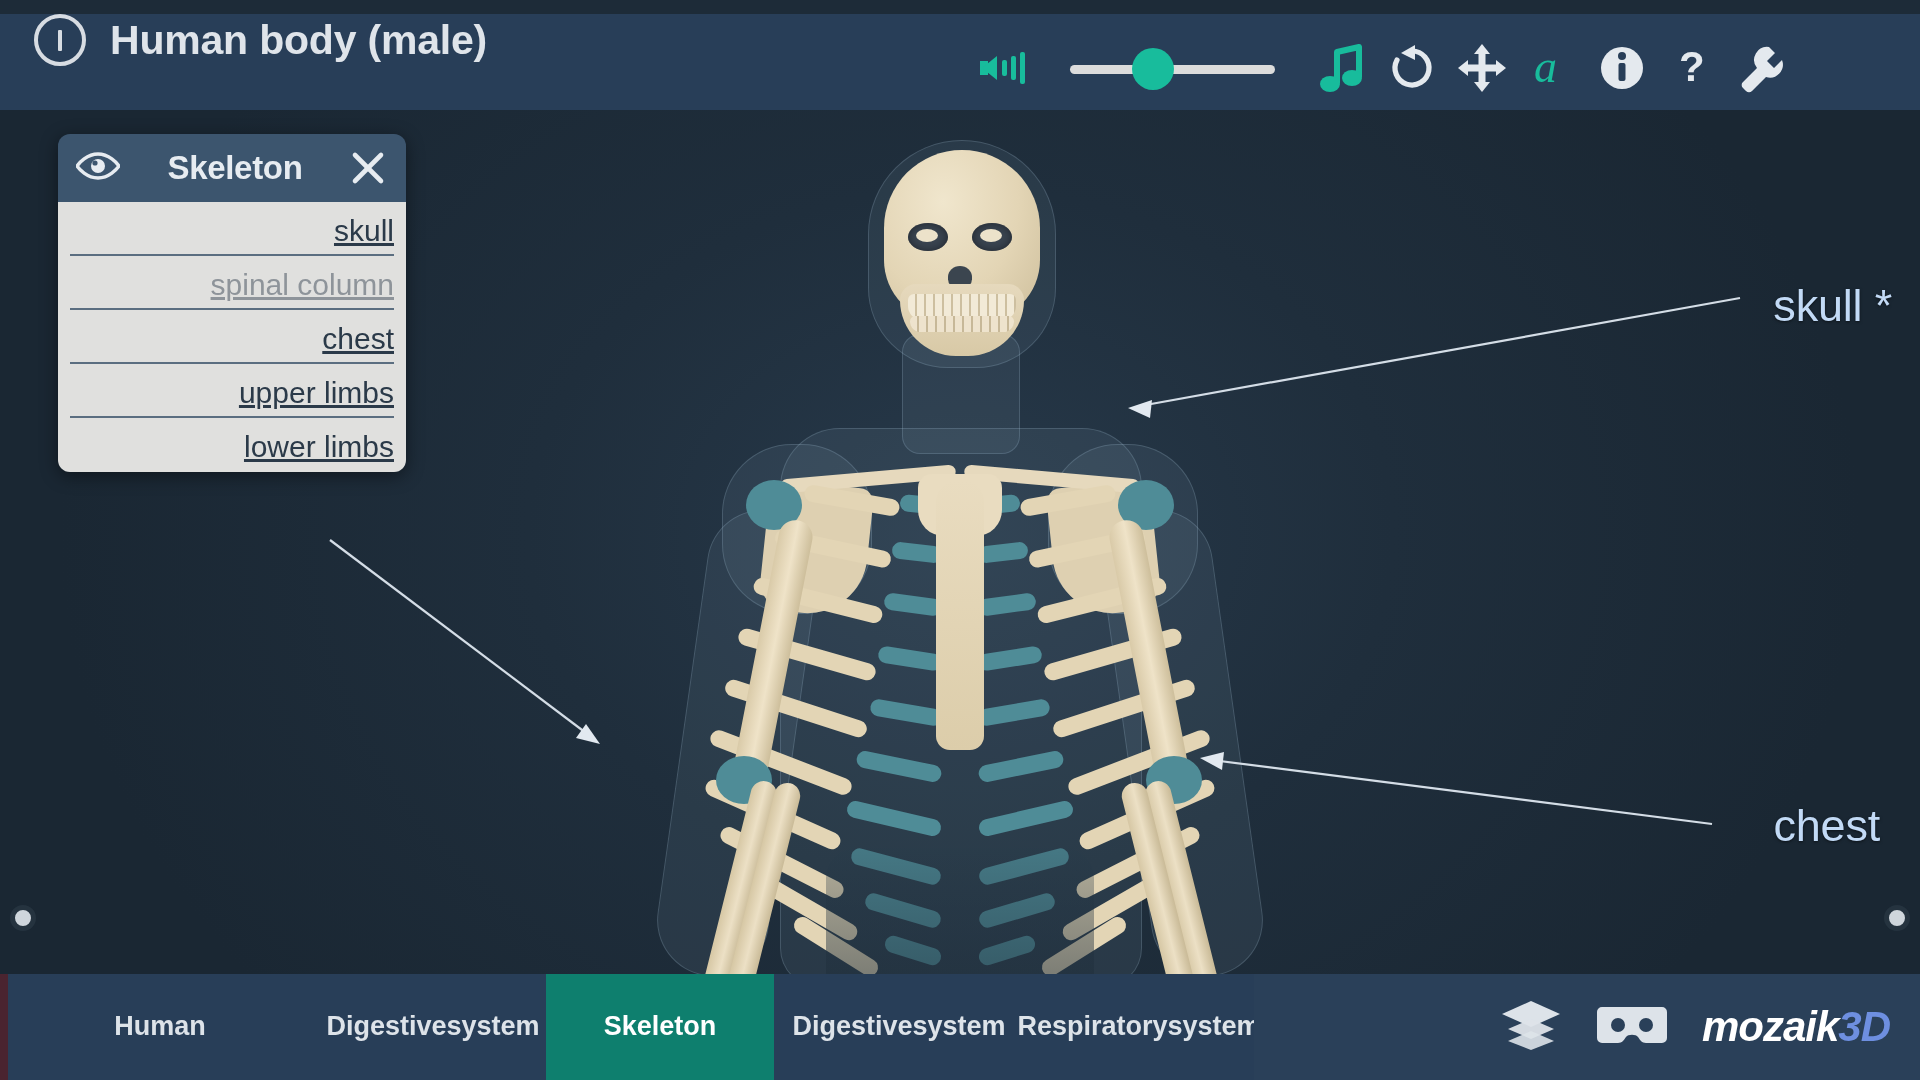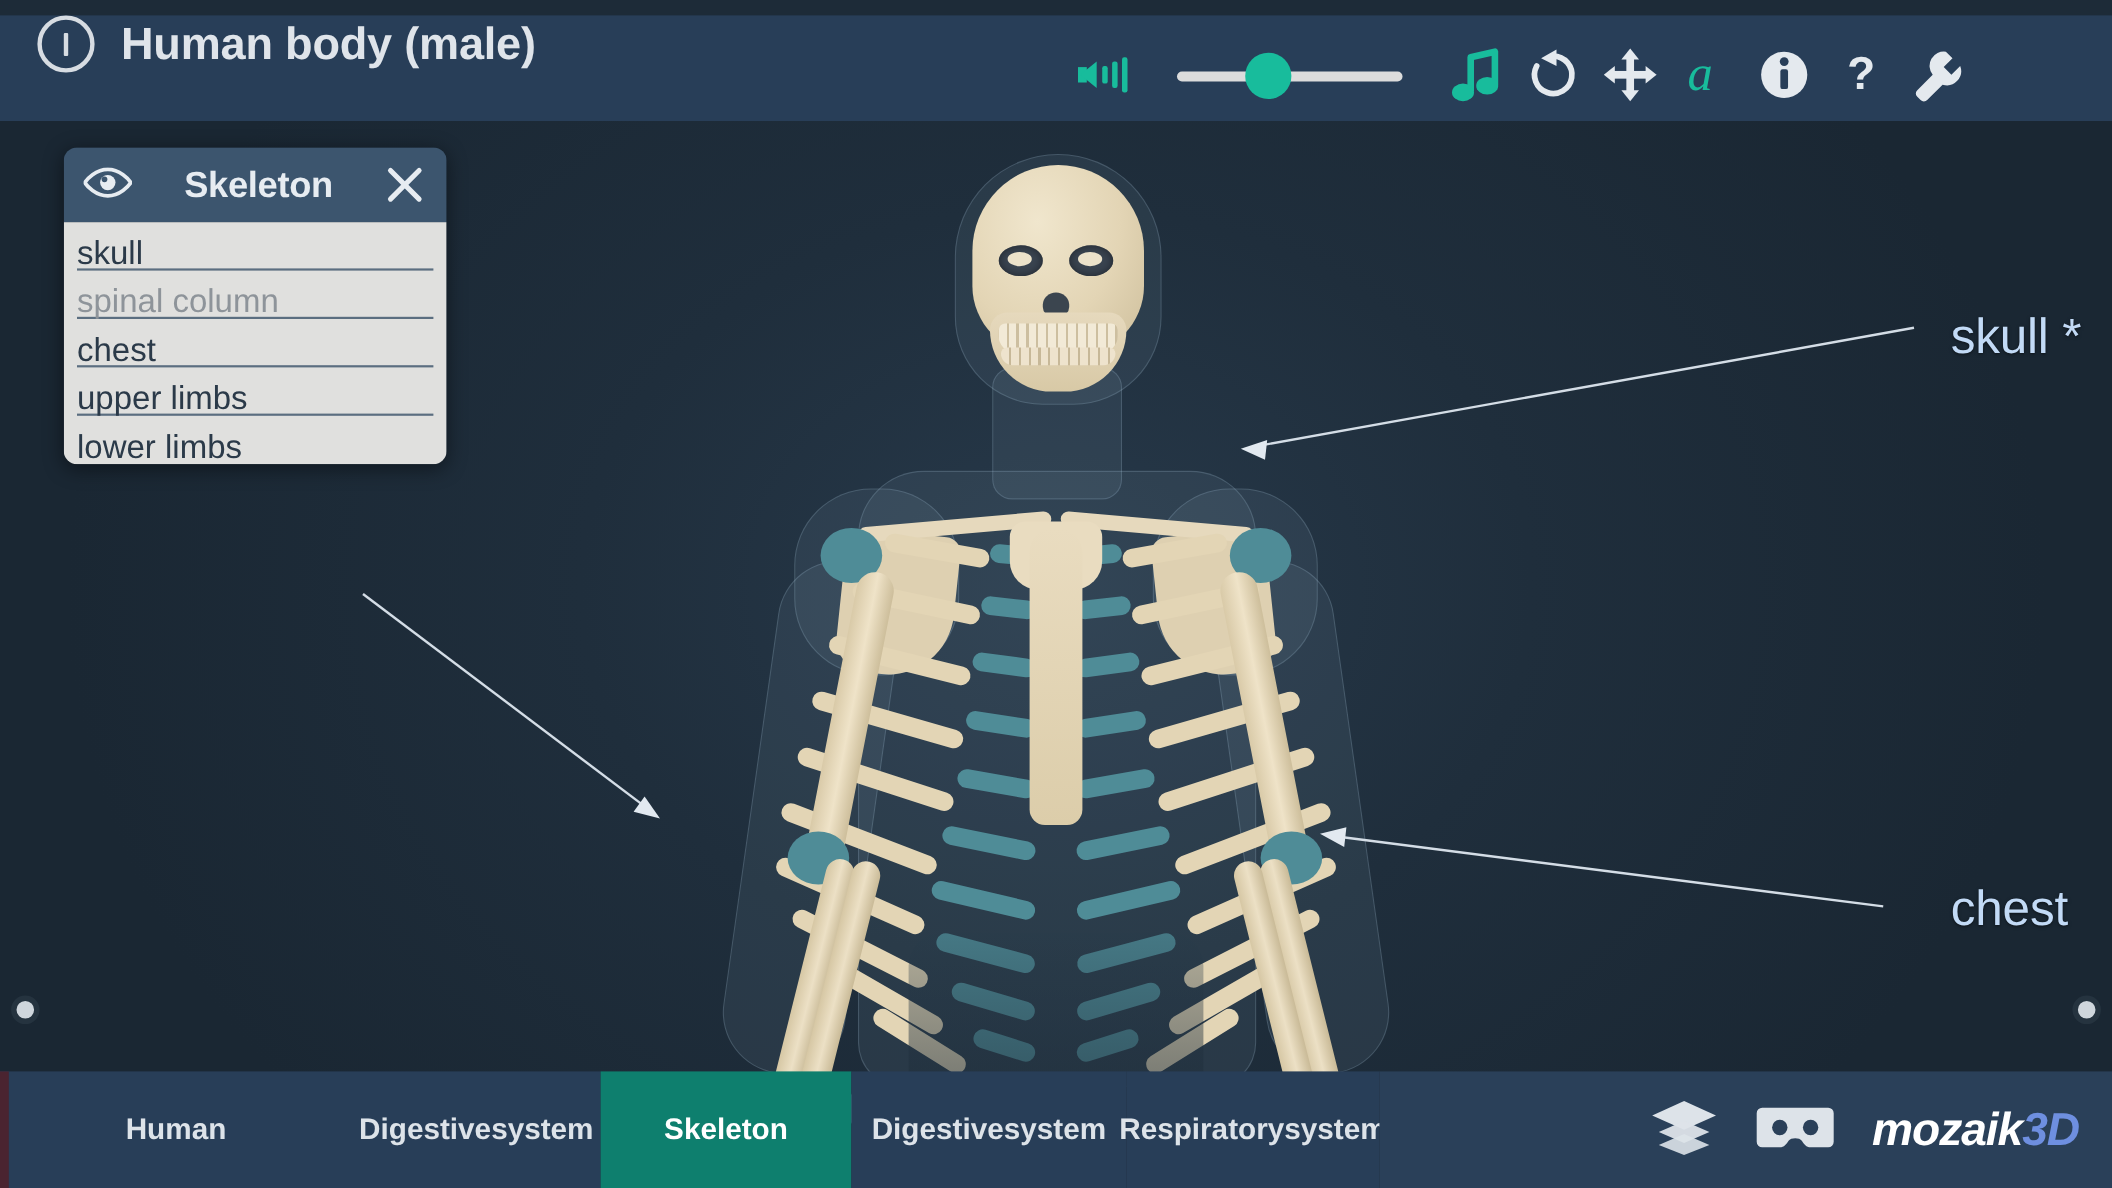--- a/index.html
+++ b/index.html
@@ -188,23 +188,24 @@
     display: flex; align-items: center; padding: 0 18px;
   }
   .panel-title {
     flex: 1; text-align: center; color: #e7ecf1;
     font-size: 33px; font-weight: bold; letter-spacing: -0.3px;
   }
   .eye-icon { width: 46px; flex: 0 0 auto; }
   .close-x { width: 40px; flex: 0 0 auto; display:flex; align-items:center; justify-content:center; }
   .panel-body { background: #e0e0de; padding: 0 12px; }
   .panel-item {
-    height: 44px; line-height: 58px; text-align: left;
+    height: 54px; line-height: 58px; text-align: right;
     font-size: 30px; color: #2b3a49;
     border-bottom: 2px solid #5b6e80;
+    text-decoration: underline;
   }
   .panel-item.disabled { color: #8e949a; }
   .panel-item:last-child { border-bottom: none; }
 
   
   .annot {
     position: absolute; color: #c2daf6; font-size: 45px;
     white-space: nowrap; z-index: 25; letter-spacing: -0.2px;
     text-shadow: 0 1px 3px rgba(0,0,0,0.55);
   }

